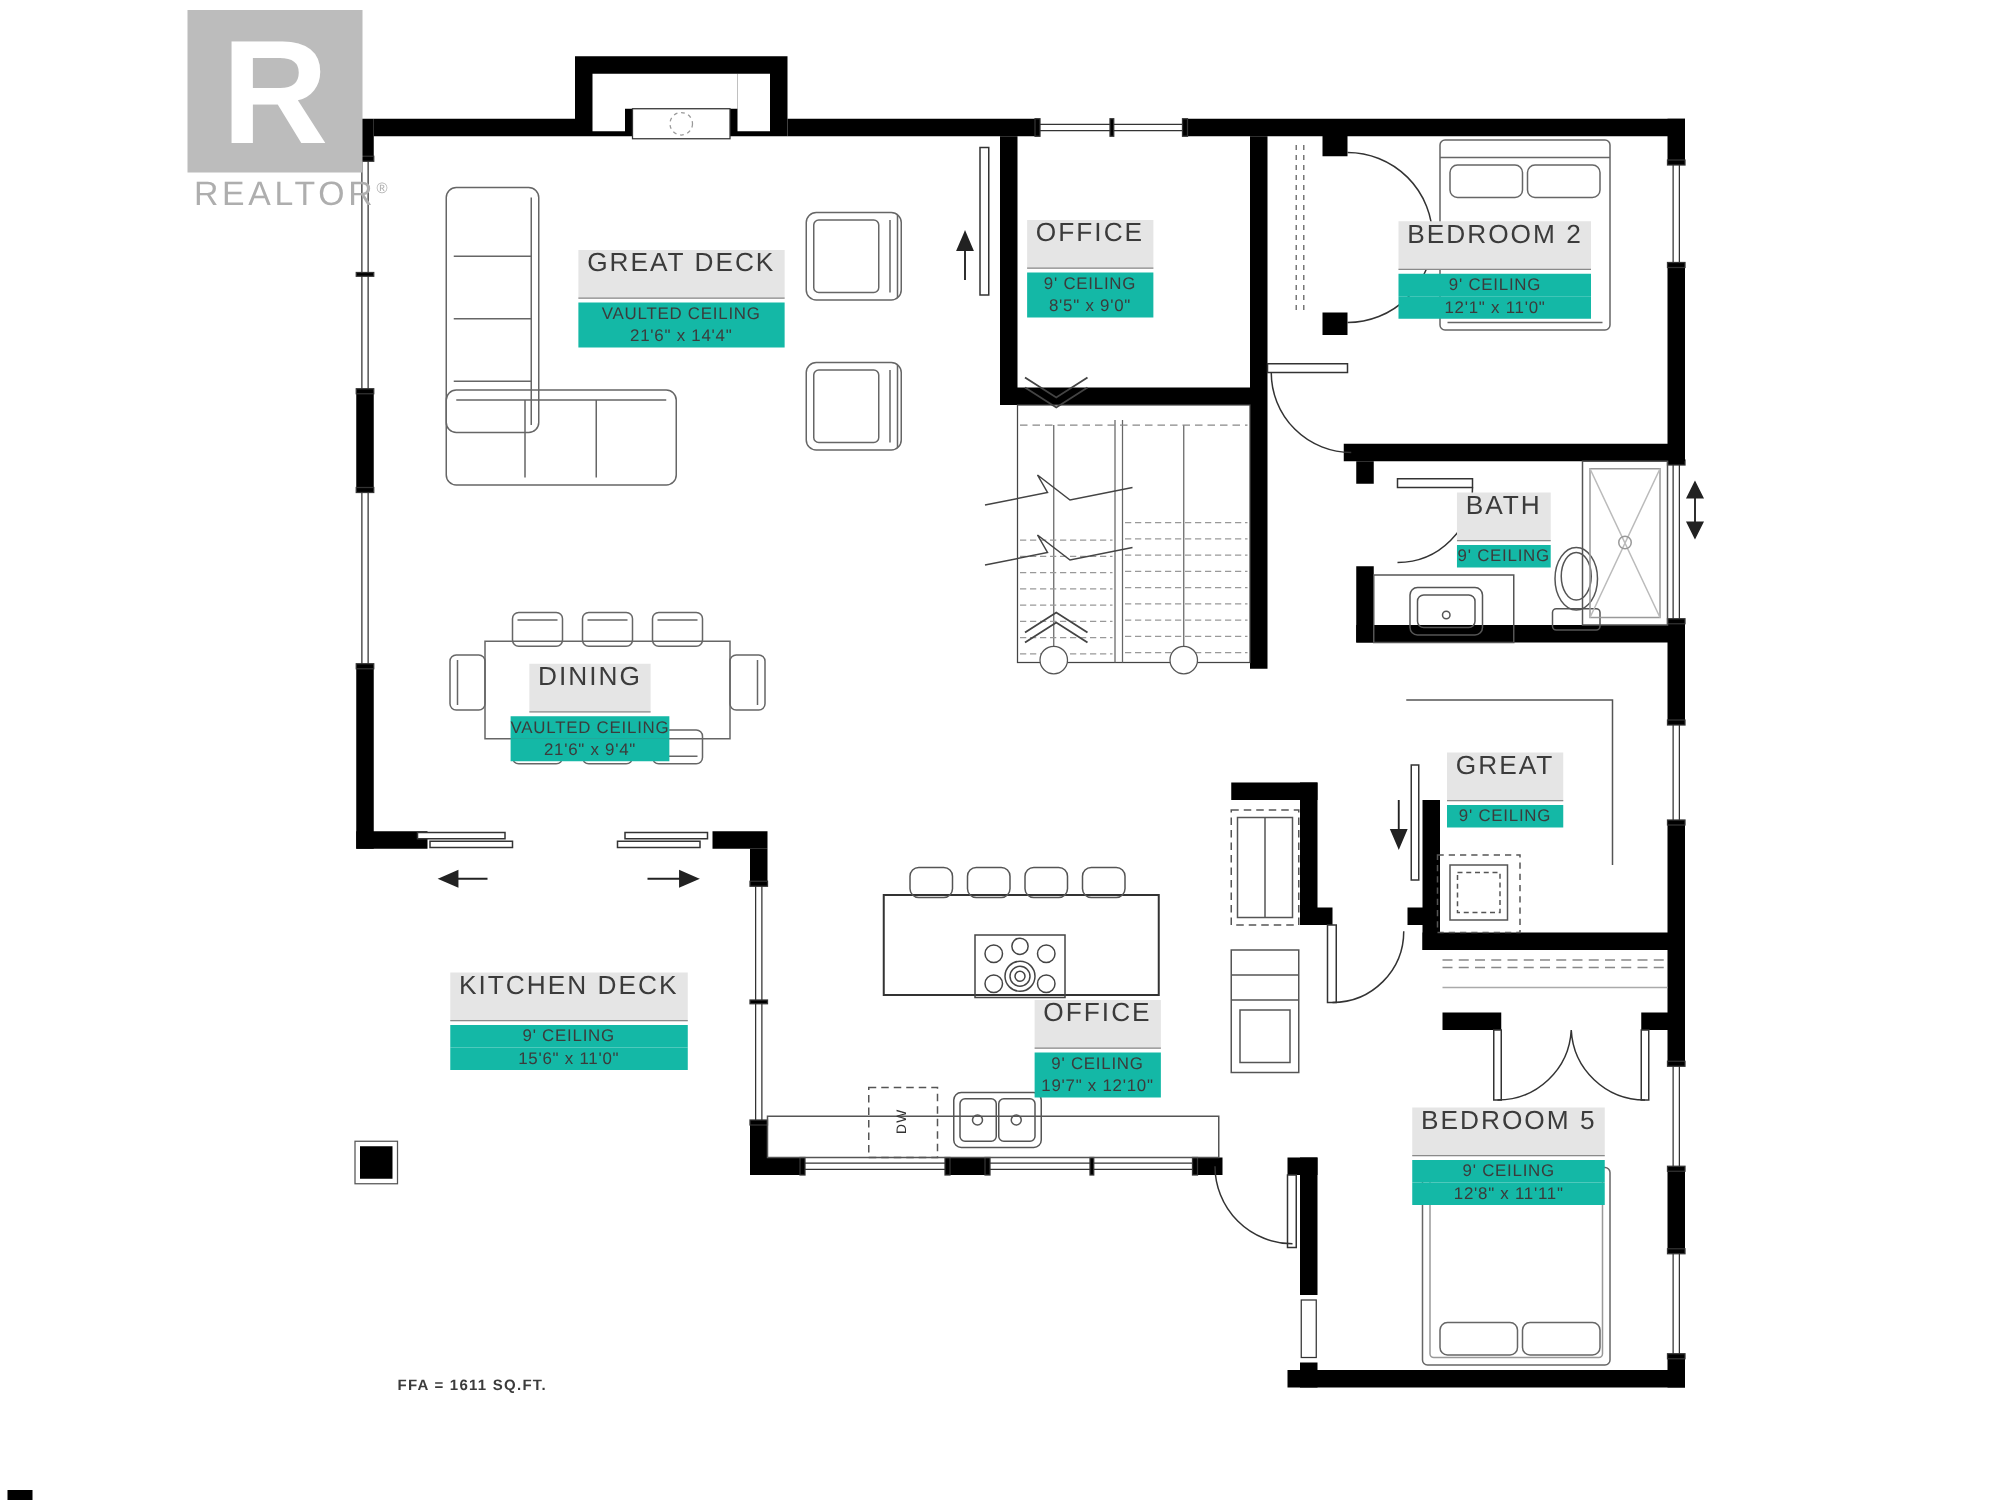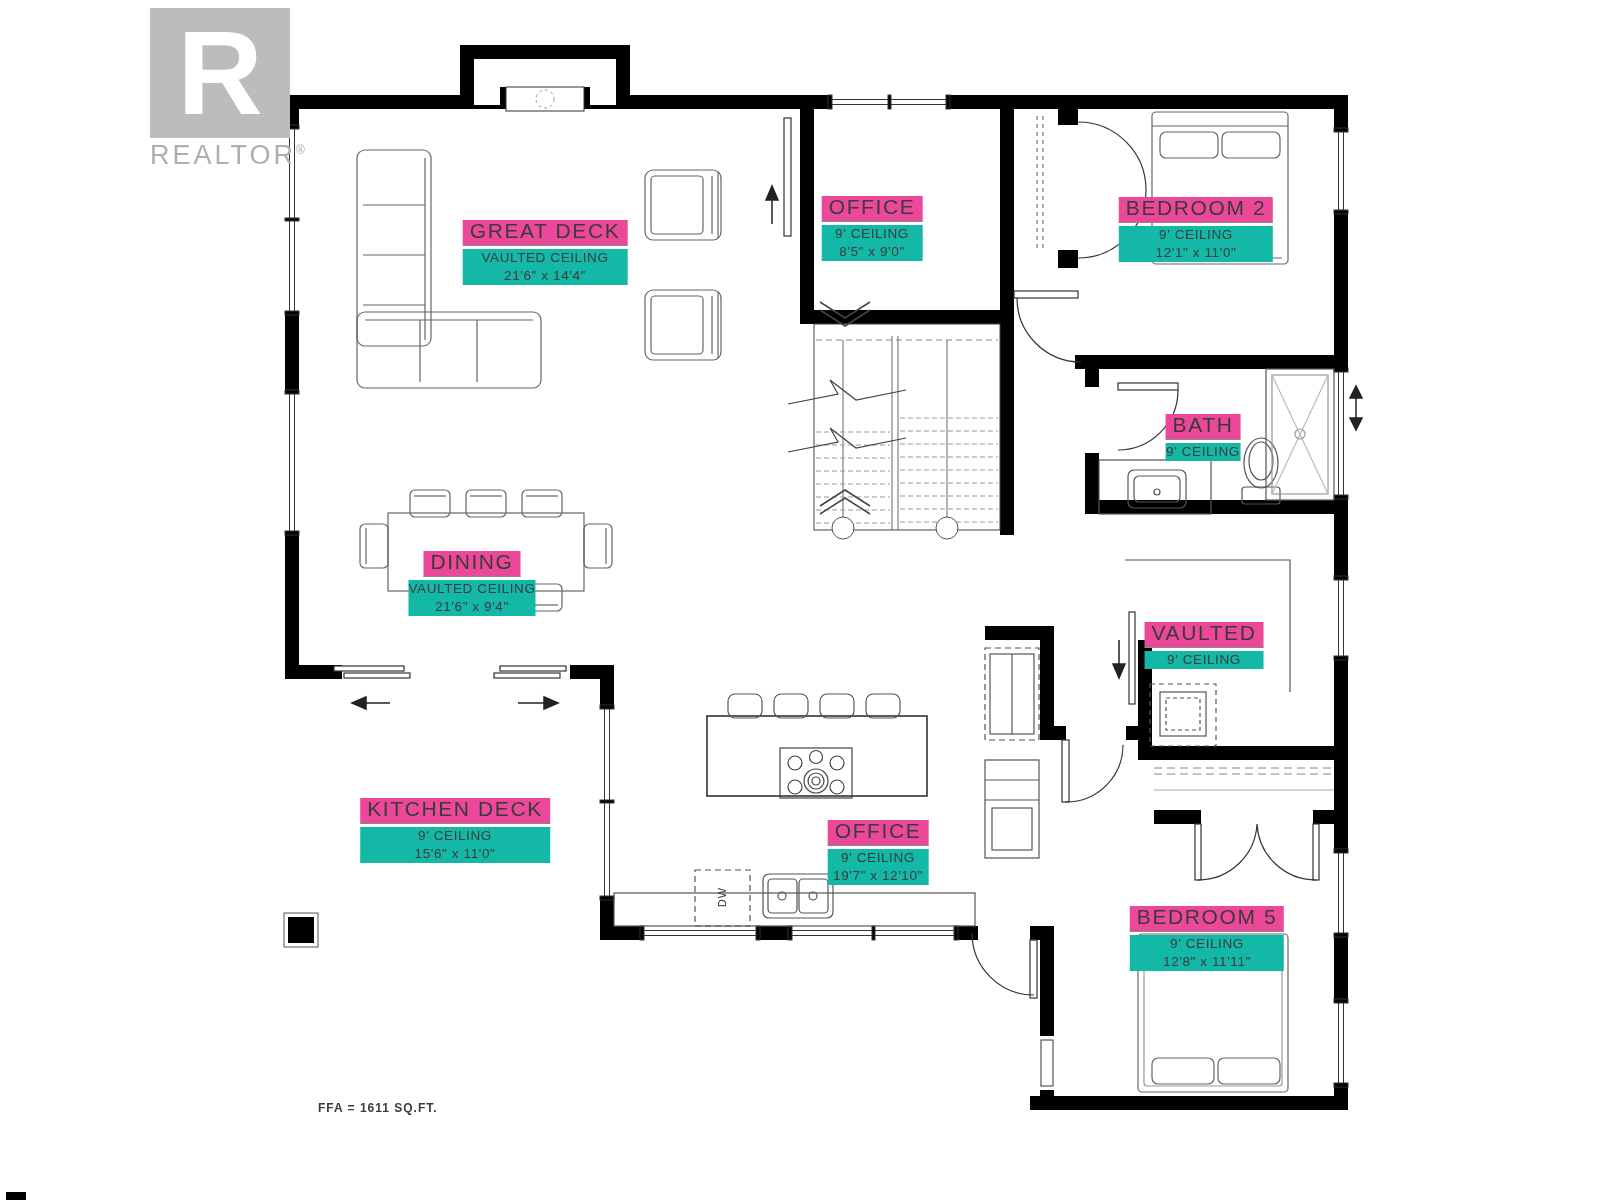--- a/index.html
+++ b/index.html
@@ -7,27 +7,27 @@
     width:1600px;height:1200px;position:relative;background:#fff;
     font-family:"Liberation Sans", sans-serif;color:#3b3b3b;overflow:hidden;
   }
   #plan-svg{position:absolute;left:0;top:0;z-index:1;}
   .room-label{
     position:absolute;z-index:2;text-align:center;transform:translateX(-50%);
     white-space:nowrap;color:#3b3b3b;
   }
   .room-title{
     display:inline-block;font-size:21px;letter-spacing:1.6px;line-height:1.05;
-    border-bottom:1.5px solid #8a8a8a;padding:0 7px 3px;background:#ec4899;margin-top:20px;
+    border-bottom:1.5px solid #8a8a8a;padding:0 7px 16px;background:#e5e5e5;
   }
   .room-sub,.room-dim{
     display:block;font-size:13.5px;letter-spacing:.6px;line-height:1.32;background:#14b8a6;
   }
   .room-sub{margin-top:3px;}
-  .logo-block{position:absolute;left:150px;top:8px;z-index:2;width:160px;}
+  .logo-block{position:absolute;left:150px;top:8px;z-index:2;width:160px;text-align:right;}
   .logo-text{
     font-size:27px;letter-spacing:3px;color:#aeaeae;margin-top:2px;line-height:1;
   }
   .logo-text .reg{font-size:12px;vertical-align:super;letter-spacing:0;}
   .plan-title-block{position:absolute;left:318px;top:1098px;z-index:2;width:322px;}
   .plan-title{
     font-size:21px;letter-spacing:1.8px;padding:0 0 4px 12px;
     border-bottom:2px solid #4a4a4a;
   }
   .plan-area{font-size:12px;letter-spacing:1px;text-align:left;padding:3px 30px 0 0;font-weight:bold;}
@@ -392,21 +392,21 @@
   <span class="room-sub">9' CEILING</span>
 </div>
 
 <div class="room-label" style="left:472px;top:531px">
   <span class="room-title">DINING</span>
   <span class="room-sub">VAULTED CEILING</span>
   <span class="room-dim">21'6" x 9'4"</span>
 </div>
 
 <div class="room-label" style="left:1204px;top:602px">
-  <span class="room-title">VAULTED</span>
+  <span class="room-title">GREAT</span>
   <span class="room-sub">9' CEILING</span>
 </div>
 
 <div class="room-label" style="left:455px;top:778px">
   <span class="room-title">KITCHEN DECK</span>
   <span class="room-sub">9' CEILING</span>
   <span class="room-dim">15'6" x 11'0"</span>
 </div>
 
 <div class="room-label" style="left:878px;top:800px">

